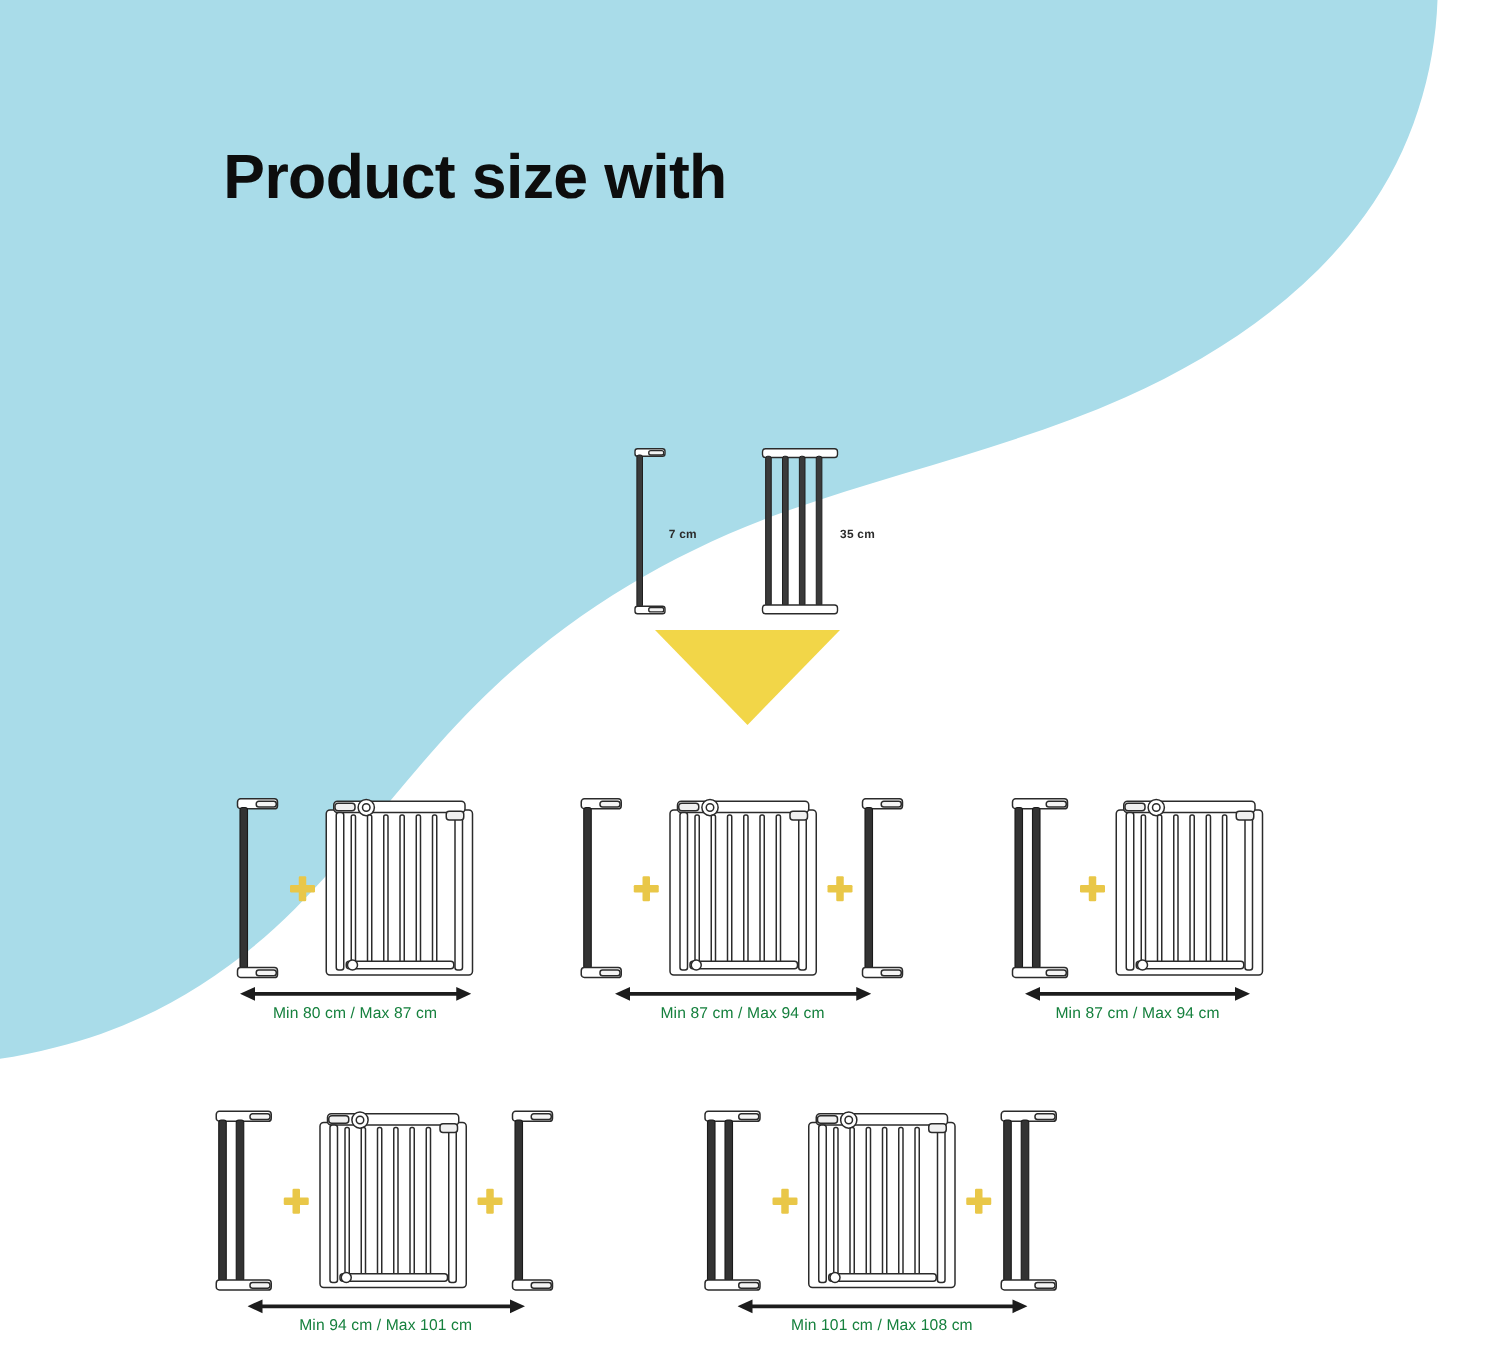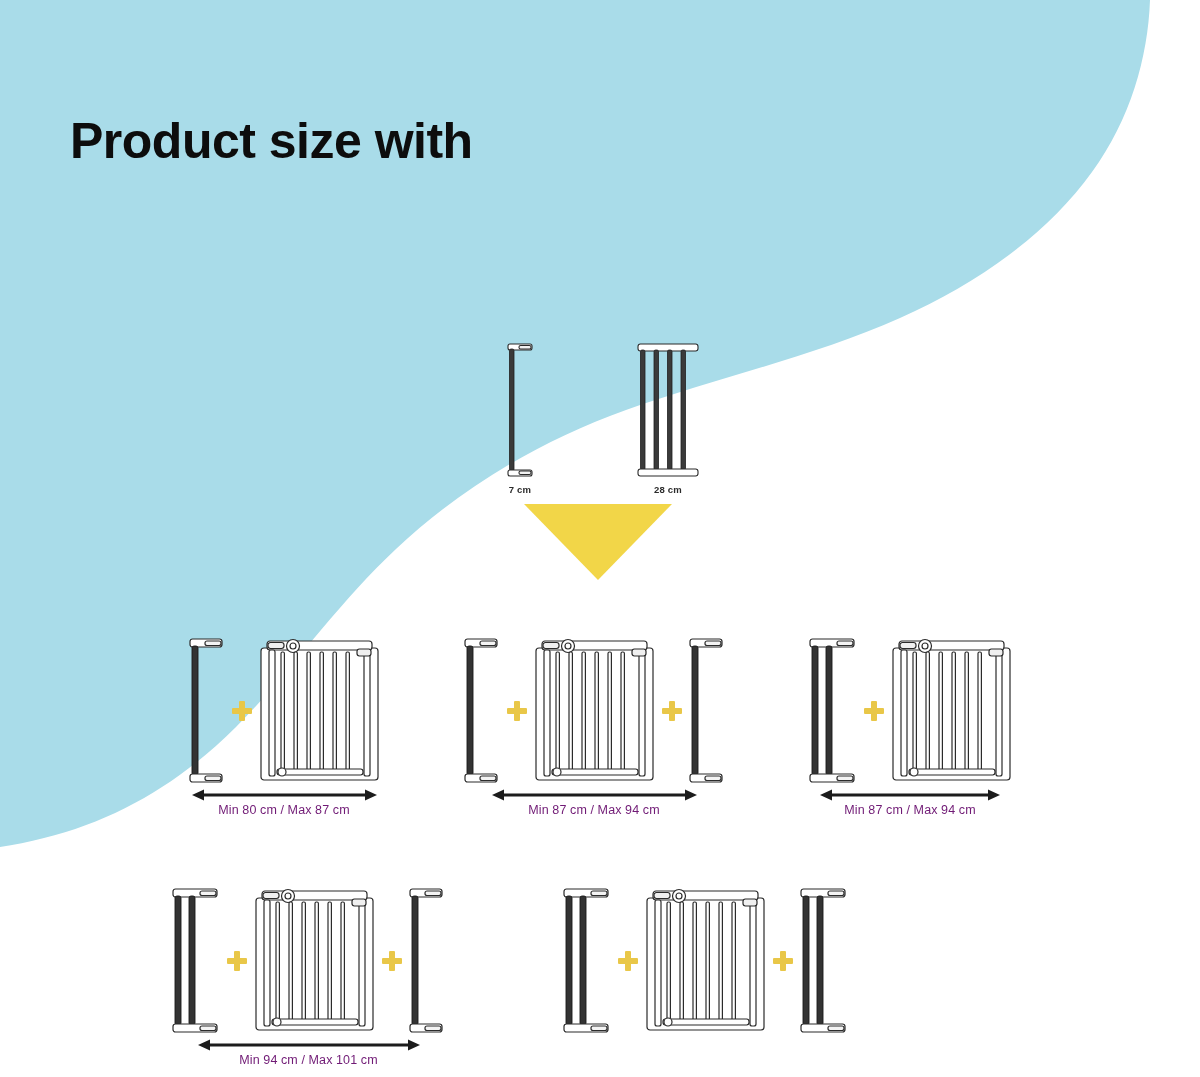--- a/index.html
+++ b/index.html
@@ -28,34 +28,34 @@
     position: absolute;
     left: 70px; top: 78px;
     width: 620px;
     font-size: 50px;
     font-weight: 700;
     line-height: 1.16;
     letter-spacing: -0.5px;
     color: #0d0d0d;
     font-family: "Liberation Sans", sans-serif;
   }
-  #page-title .tl { display: block; }
+  #page-title .tl { display: block; text-align: center; }
 
   
   #extensions-row {
     position: absolute;
     left: 505px; top: 330px;
     width: 195px; height: 165px;
     display: flex;
     align-items: flex-end;
     justify-content: space-between;
   }
   .ext-item {
     display: flex;
-    flex-direction: column;
+    flex-direction: row;
     align-items: center;
     text-align: center;
   }
   .ext-caption {
     font-size: 9.5px;
     font-weight: 700;
     color: #2b2b2b;
     margin-top: 4px;
     letter-spacing: 0.2px;
     white-space: nowrap;
@@ -90,21 +90,21 @@
   }
   .config-dim {
     margin-top: 2px;
     display: flex;
     flex-direction: column;
     align-items: center;
   }
   .dim-label {
     font-size: 12.5px;
     font-weight: 400;
-    color: #701a75;
+    color: #15803d;
     white-space: nowrap;
     margin-top: 1px;
     letter-spacing: 0.1px;
   }
 
   
   .plus {
     position: relative;
     width: 20px; height: 20px;
     flex: 0 0 auto;
@@ -160,21 +160,21 @@
     <svg width="64" height="140" viewBox="0 0 64 140">
       <g fill="#ffffff" stroke="#2b2b2b" stroke-width="1.1">
         <rect x="2" y="4" width="60" height="7" rx="2.4"></rect>
         <rect x="4.5" y="10" width="4.5" height="120" rx="1.6" fill="#3a3a3a" stroke="#1f1f1f" stroke-width="0.8"></rect>
         <rect x="18" y="10" width="4.5" height="120" rx="1.6" fill="#3a3a3a" stroke="#1f1f1f" stroke-width="0.8"></rect>
         <rect x="31.5" y="10" width="4.5" height="120" rx="1.6" fill="#3a3a3a" stroke="#1f1f1f" stroke-width="0.8"></rect>
         <rect x="45" y="10" width="4.5" height="120" rx="1.6" fill="#3a3a3a" stroke="#1f1f1f" stroke-width="0.8"></rect>
         <rect x="2" y="129" width="60" height="7" rx="2.4"></rect>
       </g>
     </svg>
-    <div class="ext-caption">28 cm</div>
+    <div class="ext-caption">35 cm</div>
   </div>
 </div>
 
 <svg id="down-arrow" viewBox="0 0 148 76" aria-hidden="true">
   <polygon points="0,0 148,0 74,76" fill="#F2D648"></polygon>
 </svg>
 
 <div class="config-row" id="config-row-1">
 
   <div class="config">
@@ -438,14 +438,22 @@
           <rect x="3" y="3" width="44" height="8" rx="2.5"></rect>
           <rect x="30" y="5" width="16" height="4.5" rx="2" fill="#f4f4f4"></rect>
           <rect x="5" y="10" width="6" height="129" rx="2" fill="#333" stroke="#1a1a1a" stroke-width="0.9"></rect>
           <rect x="19" y="10" width="6" height="129" rx="2" fill="#333" stroke="#1a1a1a" stroke-width="0.9"></rect>
           <rect x="3" y="138" width="44" height="8" rx="2.5"></rect>
           <rect x="30" y="140" width="16" height="4.5" rx="2" fill="#f4f4f4"></rect>
         </g>
       </svg>
     </div>
 
+    <div class="config-dim">
+      <svg width="232" height="14" viewBox="0 0 232 14">
+        <line x1="9" y1="7" x2="223" y2="7" stroke="#1c1c1c" stroke-width="3"></line>
+        <polygon points="0,7 12,1.5 12,12.5" fill="#1c1c1c"></polygon>
+        <polygon points="232,7 220,1.5 220,12.5" fill="#1c1c1c"></polygon>
+      </svg>
+      <div class="dim-label">Min 101 cm / Max 108 cm</div>
+    </div>
   </div>
 </div>
 
 </body></html>

